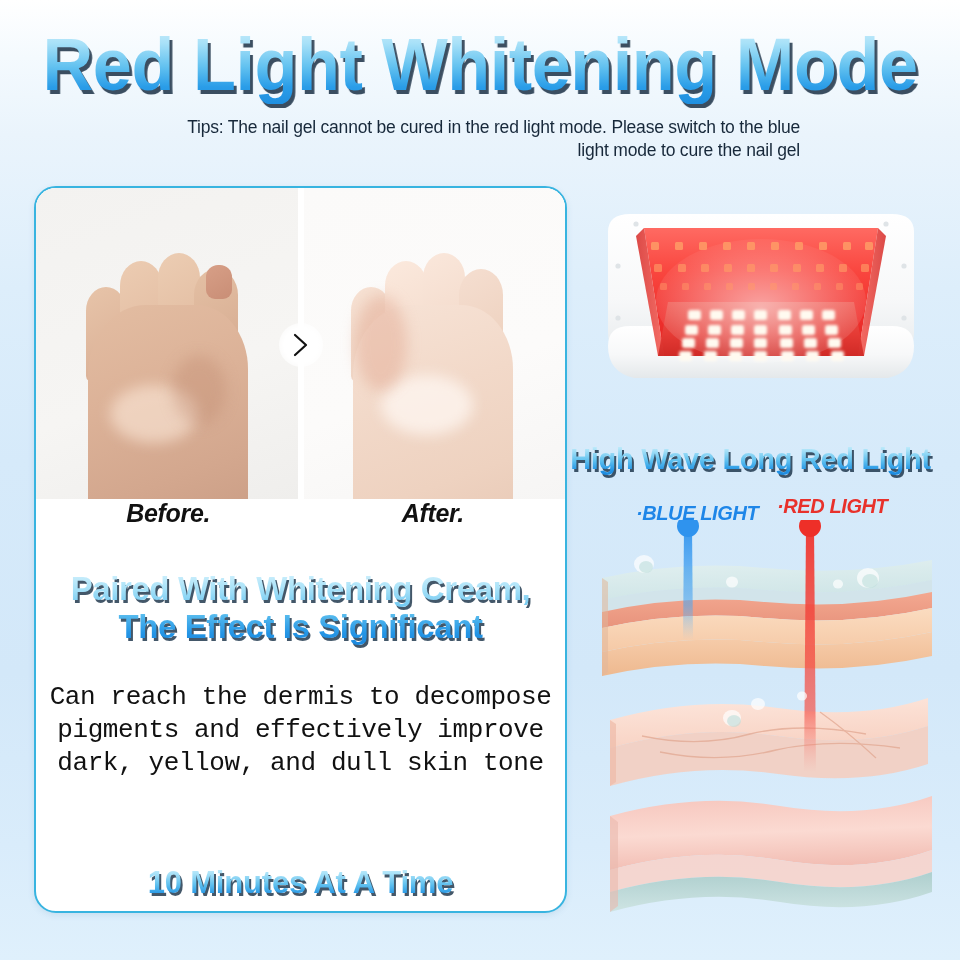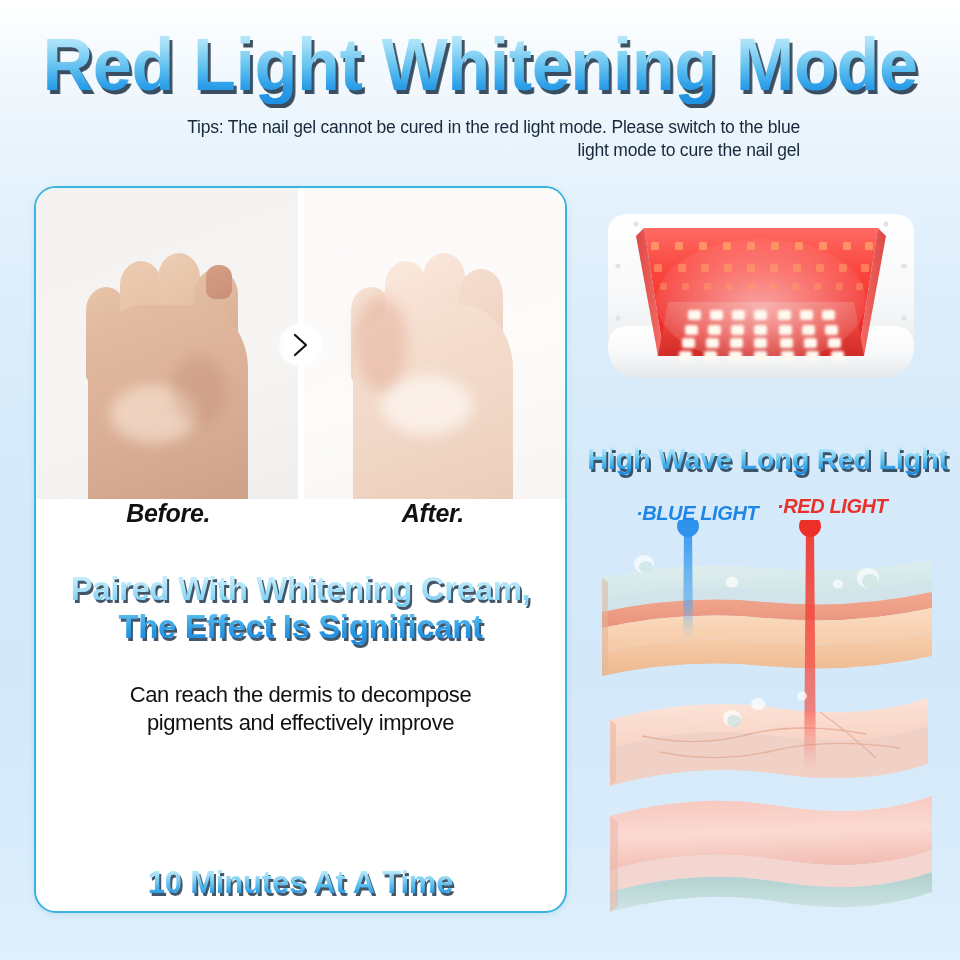--- a/index.html
+++ b/index.html
@@ -198,24 +198,25 @@
     text-align: center;
     color: #111111;
   }
   .body-lead {
     font-size: 28px;
     font-style: italic;
     line-height: 1.3;
     letter-spacing: -0.4px;
   }
   .body-text {
-    font-size: 22px;
+    font-size: 26px;
     line-height: 1.26;
     letter-spacing: -0.4px;
     margin-top: 3px;
+    font-family: Liberation Mono, monospace;
   }
 
   .footline {
     position: absolute;
     left: 0; top: 655px;
     width: 100%;
     text-align: center;
     font-size: 31px;
     font-weight: bold;
     letter-spacing: -0.2px;
@@ -232,21 +233,21 @@
   
   .lamp {
     position: absolute;
     left: 596px; top: 206px;
     width: 330px; height: 215px;
   }
   .lamp svg { display: block; }
 
   .lamp-caption {
     position: absolute;
-    left: 575px; top: 443px;
+    left: 558px; top: 443px;
     width: 385px;
     text-align: center;
     font-size: 29px;
     font-weight: bold;
     letter-spacing: -0.3px;
     background-image: linear-gradient(180deg,
         #d6f2fd 0%, #a9e2f8 22%, #5ec0ef 54%, #2495e5 82%, #1b86dc 100%);
     -webkit-background-clip: text;
     background-clip: text;
     color: transparent;
@@ -332,20 +333,21 @@
 
     <div class="headline">
       <div>Paired With Whitening Cream,</div>
       <div>The Effect Is Significant</div>
     </div>
 
     <div class="body-block">
       <div class="body-text">
         <div>Can reach the dermis to decompose</div>
         <div>pigments and effectively improve</div>
+        <div>dark, yellow, and dull skin tone</div>
       </div>
     </div>
 
     <div class="footline">10 Minutes At A Time</div>
   </div>
 
   <div class="lamp">
     <svg width="330" height="215" viewBox="0 0 330 215" aria-hidden="true">
       <defs>
         <linearGradient id="shellG" x1="0" y1="0" x2="0" y2="1">

